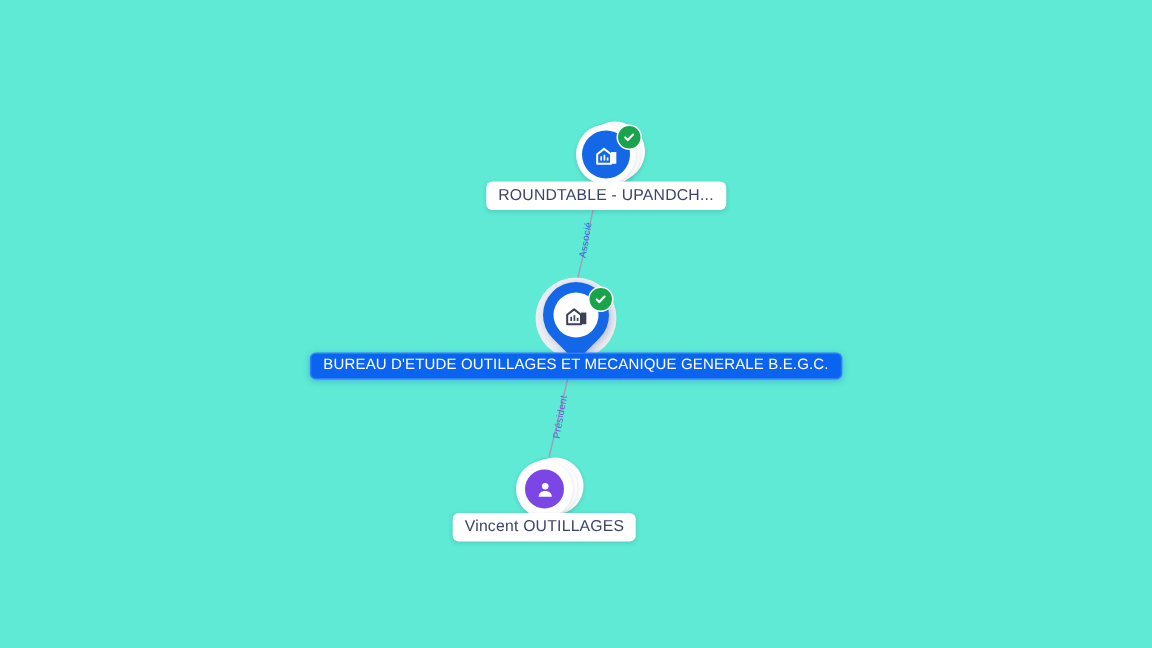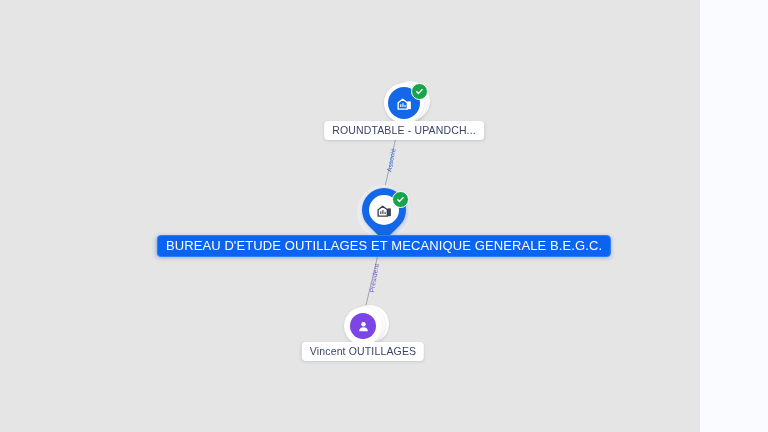--- a/index.html
+++ b/index.html
@@ -8,23 +8,23 @@
   }
   body {
     width: 768px;
     height: 432px;
     background: #fafbfe;
     font-family: "Liberation Sans", sans-serif;
     overflow: hidden;
   }
   #graph-canvas {
     position: relative;
-    width: 700px;
+    width: 768px;
     height: 432px;
-    background: #e5e5e5;
+    background: #5eead4;
   }
   #edge-layer {
     position: absolute;
     left: 0;
     top: 0;
     width: 768px;
     height: 432px;
     pointer-events: none;
   }
 
@@ -146,21 +146,21 @@
     padding: 3px 8px 4px 8px;
     border-radius: 4px;
     box-shadow: 0 1px 3px rgba(40,55,95,0.16);
     transform: translateX(-50%);
   }
   .node-label.selected {
     background: #0a64f0;
     color: #ffffff;
     border: 1px solid #2f7dfa;
     box-shadow: 0 1px 4px rgba(20,80,200,0.35);
-    font-size: 13px;
+    font-size: 10px;
     padding: 2px 8px 3px 8px;
     letter-spacing: 0.1px;
   }
 
   
   .edge-label {
     position: absolute;
     white-space: nowrap;
     font-size: 6.5px;
     letter-spacing: 0.2px;

